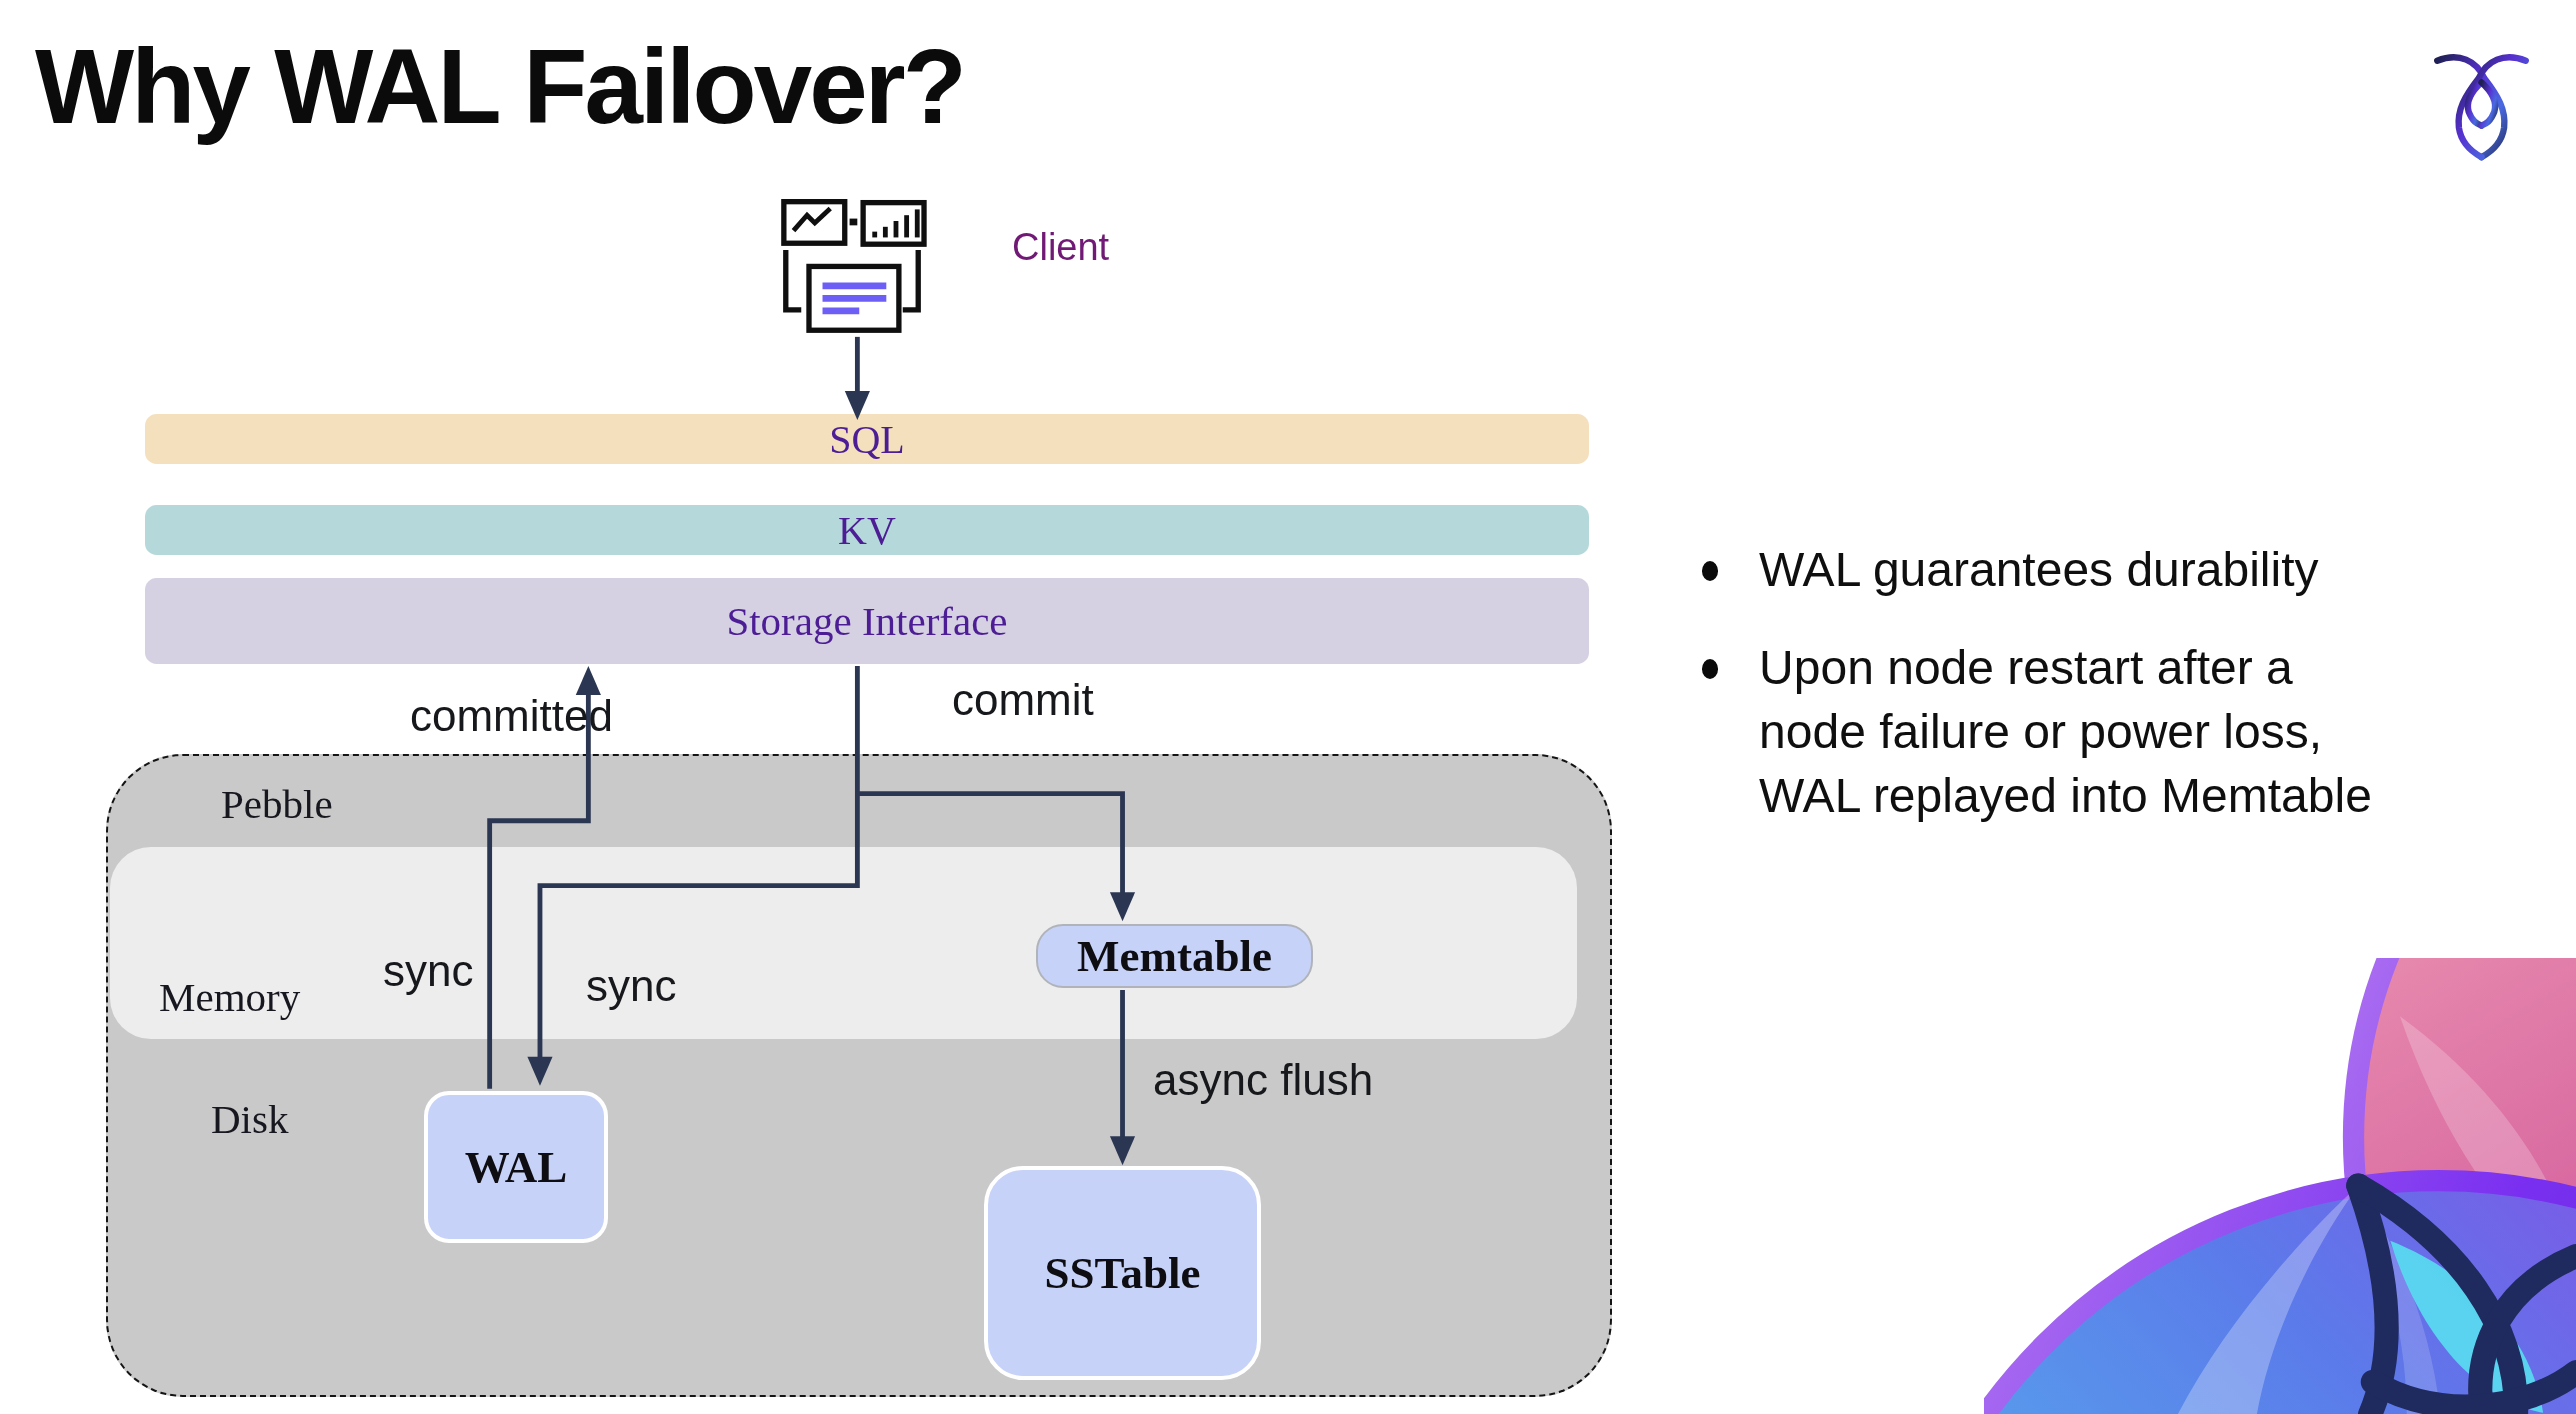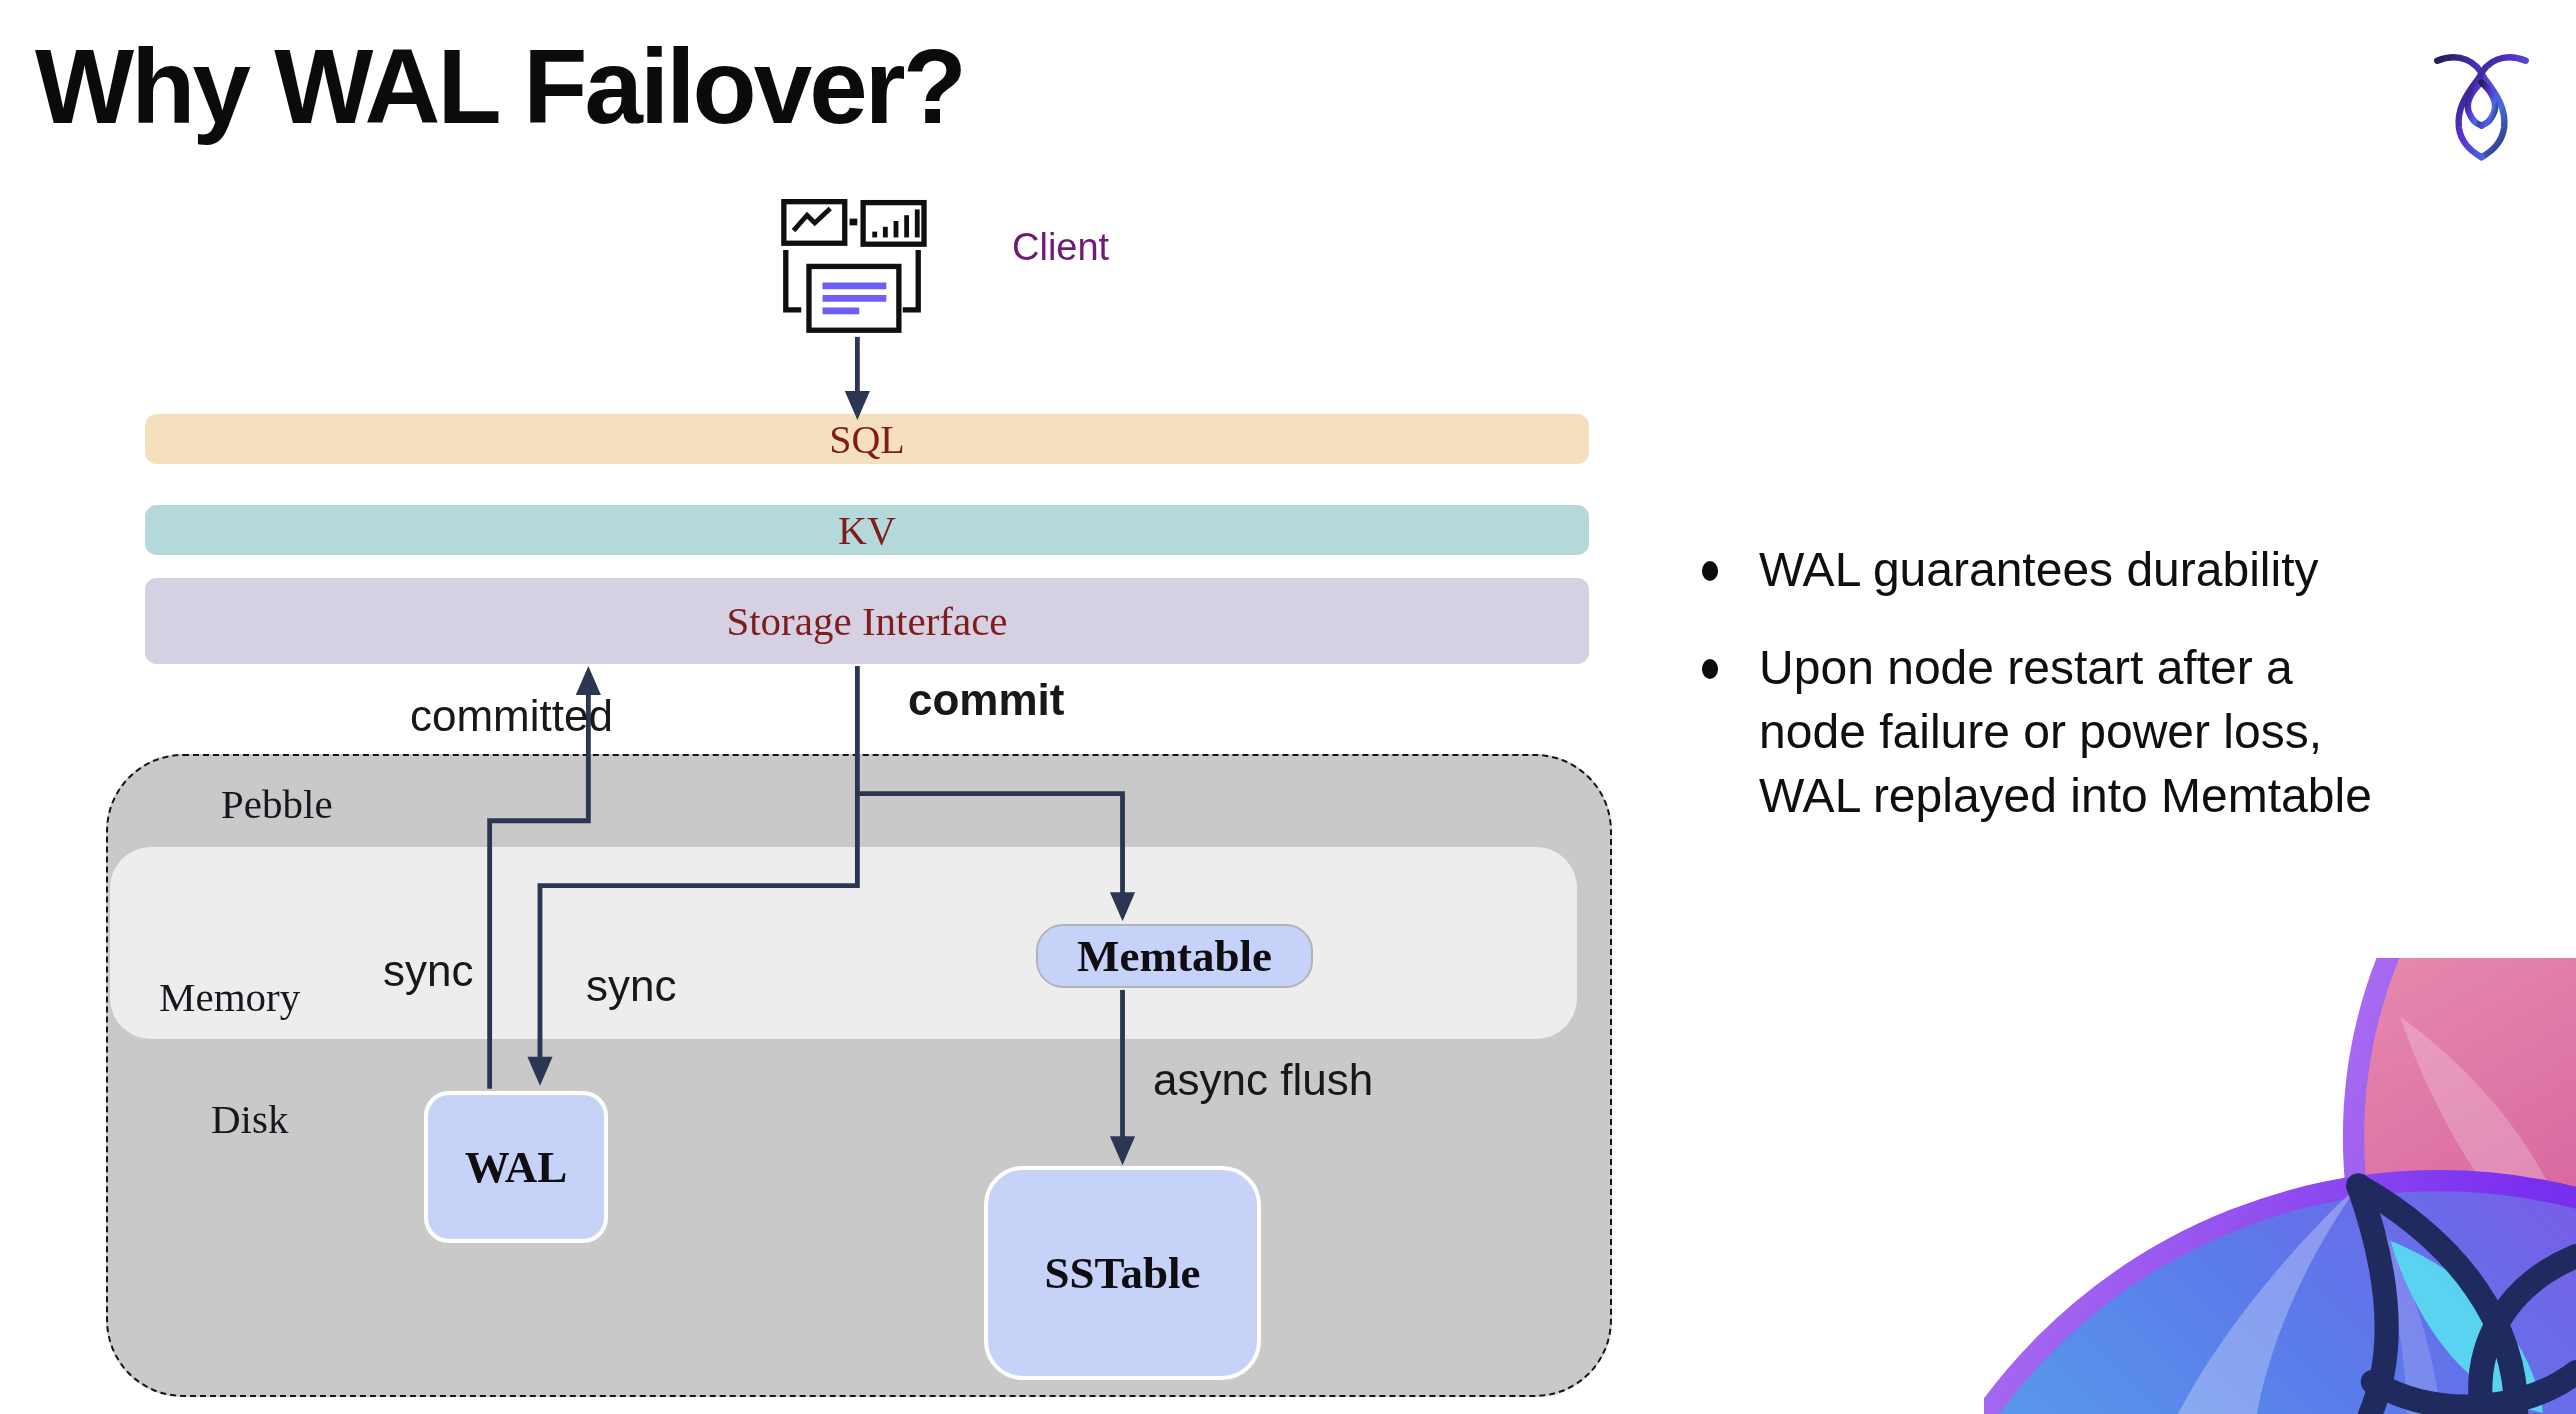--- a/index.html
+++ b/index.html
@@ -4,21 +4,21 @@
 <style>
   html,body{margin:0;padding:0;background:#ffffff;}
   .slide{position:relative;width:2576px;height:1415px;background:#ffffff;overflow:hidden;
          font-family:"Liberation Sans",sans-serif;padding-left:12px;}
   .abs{position:absolute;}
   
   .title{left:35px;top:27px;font-size:105px;font-weight:800;letter-spacing:-2.9px;color:#0b0b0b;
          font-family:"Liberation Sans",sans-serif;}
   
   .bar{left:145px;width:1444px;border-radius:11.6px;display:flex;align-items:center;justify-content:center;
-       font-family:"Liberation Serif",serif;font-size:40px;color:#7f1d1d;}
+       font-family:"Liberation Serif",serif;font-size:40px;color:#4c1d95;}
   .bar-sql{top:414px;height:50px;}
   .bar-kv{top:505px;height:50px;}
   .bar-storage{top:578px;height:86px;font-size:41px;}
   
   .pebble{left:106px;top:754px;width:1506px;height:643px;background:#c9c9c9;border:2.9px dashed #141414;
           border-radius:77px;box-sizing:border-box;}
   .memory-band{left:110px;top:847px;width:1467px;height:192px;background:#ededee;border-radius:41px;}
   .region-label{font-family:"Liberation Serif",serif;font-size:41px;color:#17171f;}
   
   .node{background:#c7d2f8;display:flex;align-items:center;justify-content:center;box-sizing:border-box;
@@ -129,21 +129,21 @@
     <g fill="#2b3752" stroke="none">
       <polygon points="886,434 873,404 899,404"></polygon>
       <polygon points="608,688 595,718 621,718"></polygon>
       <polygon points="1160,952 1147,922 1173,922"></polygon>
       <polygon points="558,1122 545,1092 571,1092"></polygon>
       <polygon points="1160,1204 1147,1174 1173,1174"></polygon>
     </g>
   </svg>
 
   <div class="abs edge-label" style="left:410px;top:691px;">committed</div>
-  <div class="abs edge-label" style="left:908px;top:675px;font-weight:bold;">commit</div>
+  <div class="abs edge-label" style="left:952px;top:675px;">commit</div>
   <div class="abs edge-label" style="left:383px;top:946px;">sync</div>
   <div class="abs edge-label" style="left:586px;top:961px;">sync</div>
   <div class="abs edge-label" style="left:1153px;top:1055px;">async flush</div>
 
   <div class="abs bullets">
     <div class="bullet-row">
       <div class="bullet-dot"></div>
       <div class="bullet-text">WAL guarantees durability</div>
     </div>
     <div class="bullet-row">

